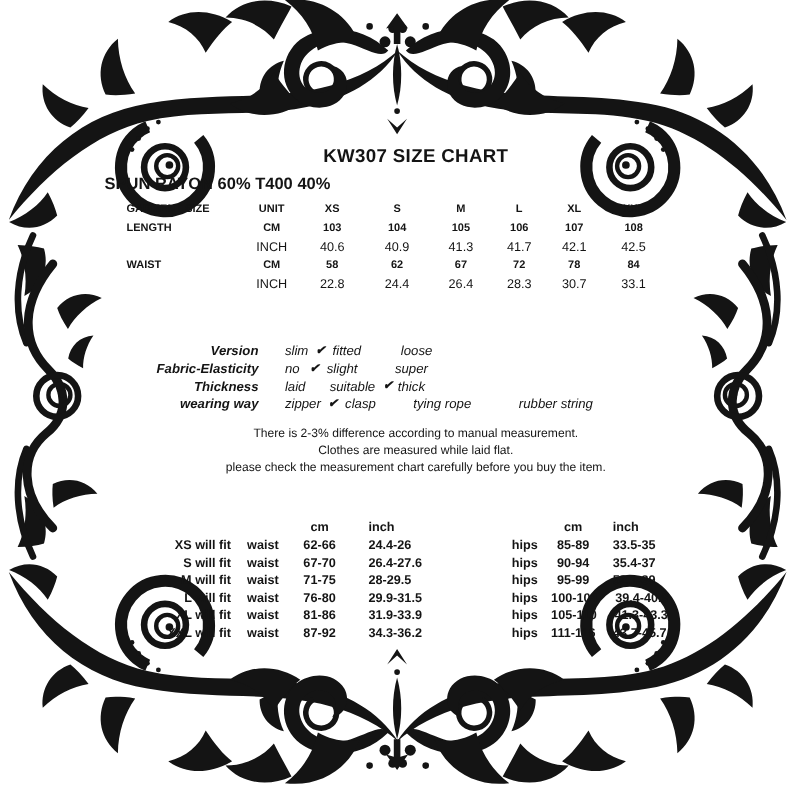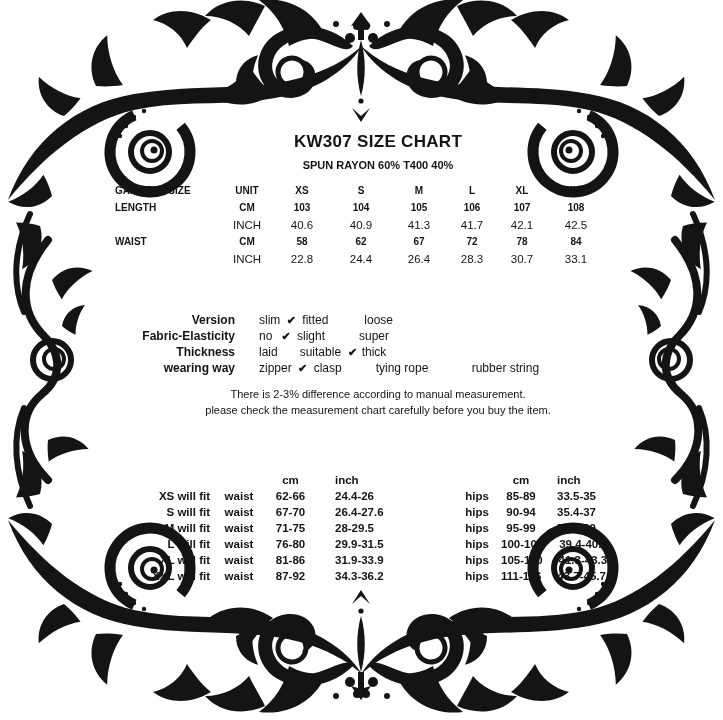--- a/index.html
+++ b/index.html
@@ -1,32 +1,32 @@
 <!DOCTYPE html>
 <html><head>
 <meta charset="utf-8">
 <style>
   html,body{margin:0;padding:0;background:#ffffff;}
   body{width:723px;height:720px;overflow:hidden;font-family:"Liberation Sans",sans-serif;color:#141414;}
   .stage{position:relative;width:723px;height:720px;background:#ffffff;}
   svg.border{position:absolute;left:0;top:0;width:723px;height:720px;}
   .content{position:absolute;left:95px;top:120px;width:566px;height:480px;margin-top:12px;}
   .title{position:absolute;top:0;left:0;width:100%;text-align:center;font-size:17px;font-weight:bold;letter-spacing:.3px;white-space:nowrap;}
-  .subtitle{position:absolute;top:27px;left:0;width:100%;text-align:center;font-size:11px;font-weight:bold;white-space:nowrap;}
+  .subtitle{position:absolute;top:27px;left:0;width:100%;font-size:15px;font-weight:bold;white-space:nowrap;}
   
   .size-table{position:absolute;top:50px;left:0;width:100%;}
   .st-row{display:flex;height:17px;align-items:center;white-space:nowrap;font-size:11.5px;}
   .st-row.bold{font-weight:bold;font-size:10px;}
   .st-c{flex:0 0 auto;text-align:center;overflow:visible;}
   .w0{width:126px;text-align:left;padding-left:20px;box-sizing:border-box;}
   .w1{width:52px;}.w2{width:58px;}.w3{width:60px;}.w4{width:56px;}
   .w5{width:50px;}.w6{width:50px;}.w7{width:58px;}
   
   .attrs{position:absolute;top:180px;left:0;width:100%;}
-  .at-row{display:flex;height:16px;align-items:center;font-size:12px;white-space:nowrap;}
+  .at-row{display:flex;height:16px;align-items:flex-start;font-size:12px;white-space:nowrap;font-style:italic;}
   .at-lbl{flex:0 0 140px;text-align:right;font-weight:bold;}
   .at-c0{flex:0 0 40px;padding-left:24px;box-sizing:border-box;}
   .at-chk{flex:0 0 22px;text-align:center;font-weight:bold;font-size:11px;}
   .at-c1{flex:0 0 44px;}
   .at-chk2{flex:0 0 18px;text-align:center;font-weight:bold;font-size:11px;}
   .at-c2{flex:0 0 86px;}
   .at-c3{padding-left:10px;}
   
   .notes{position:absolute;top:255px;left:0;width:100%;text-align:center;font-size:11px;}
   .notes p{margin:0;line-height:15.5px;}
@@ -201,20 +201,21 @@
         <span class="at-chk">✔</span>
         <span class="at-c1">clasp</span>
         <span class="at-chk2"></span>
         <span class="at-c2">tying rope</span>
         <span class="at-c3">rubber string</span>
       </div>
     </div>
 
     <div class="notes">
       <p>There is 2-3% difference according to manual measurement.</p>
+      <p>Clothes are measured while laid flat.</p>
       <p>please check the measurement chart carefully before you buy the item.</p>
     </div>
 
     <div class="fit-table">
       <div class="ft-row">
         <span class="f0"></span>
         <span class="f1"></span>
         <span class="f2">cm</span>
         <span class="f3">inch</span>
         <span class="f4"></span>

